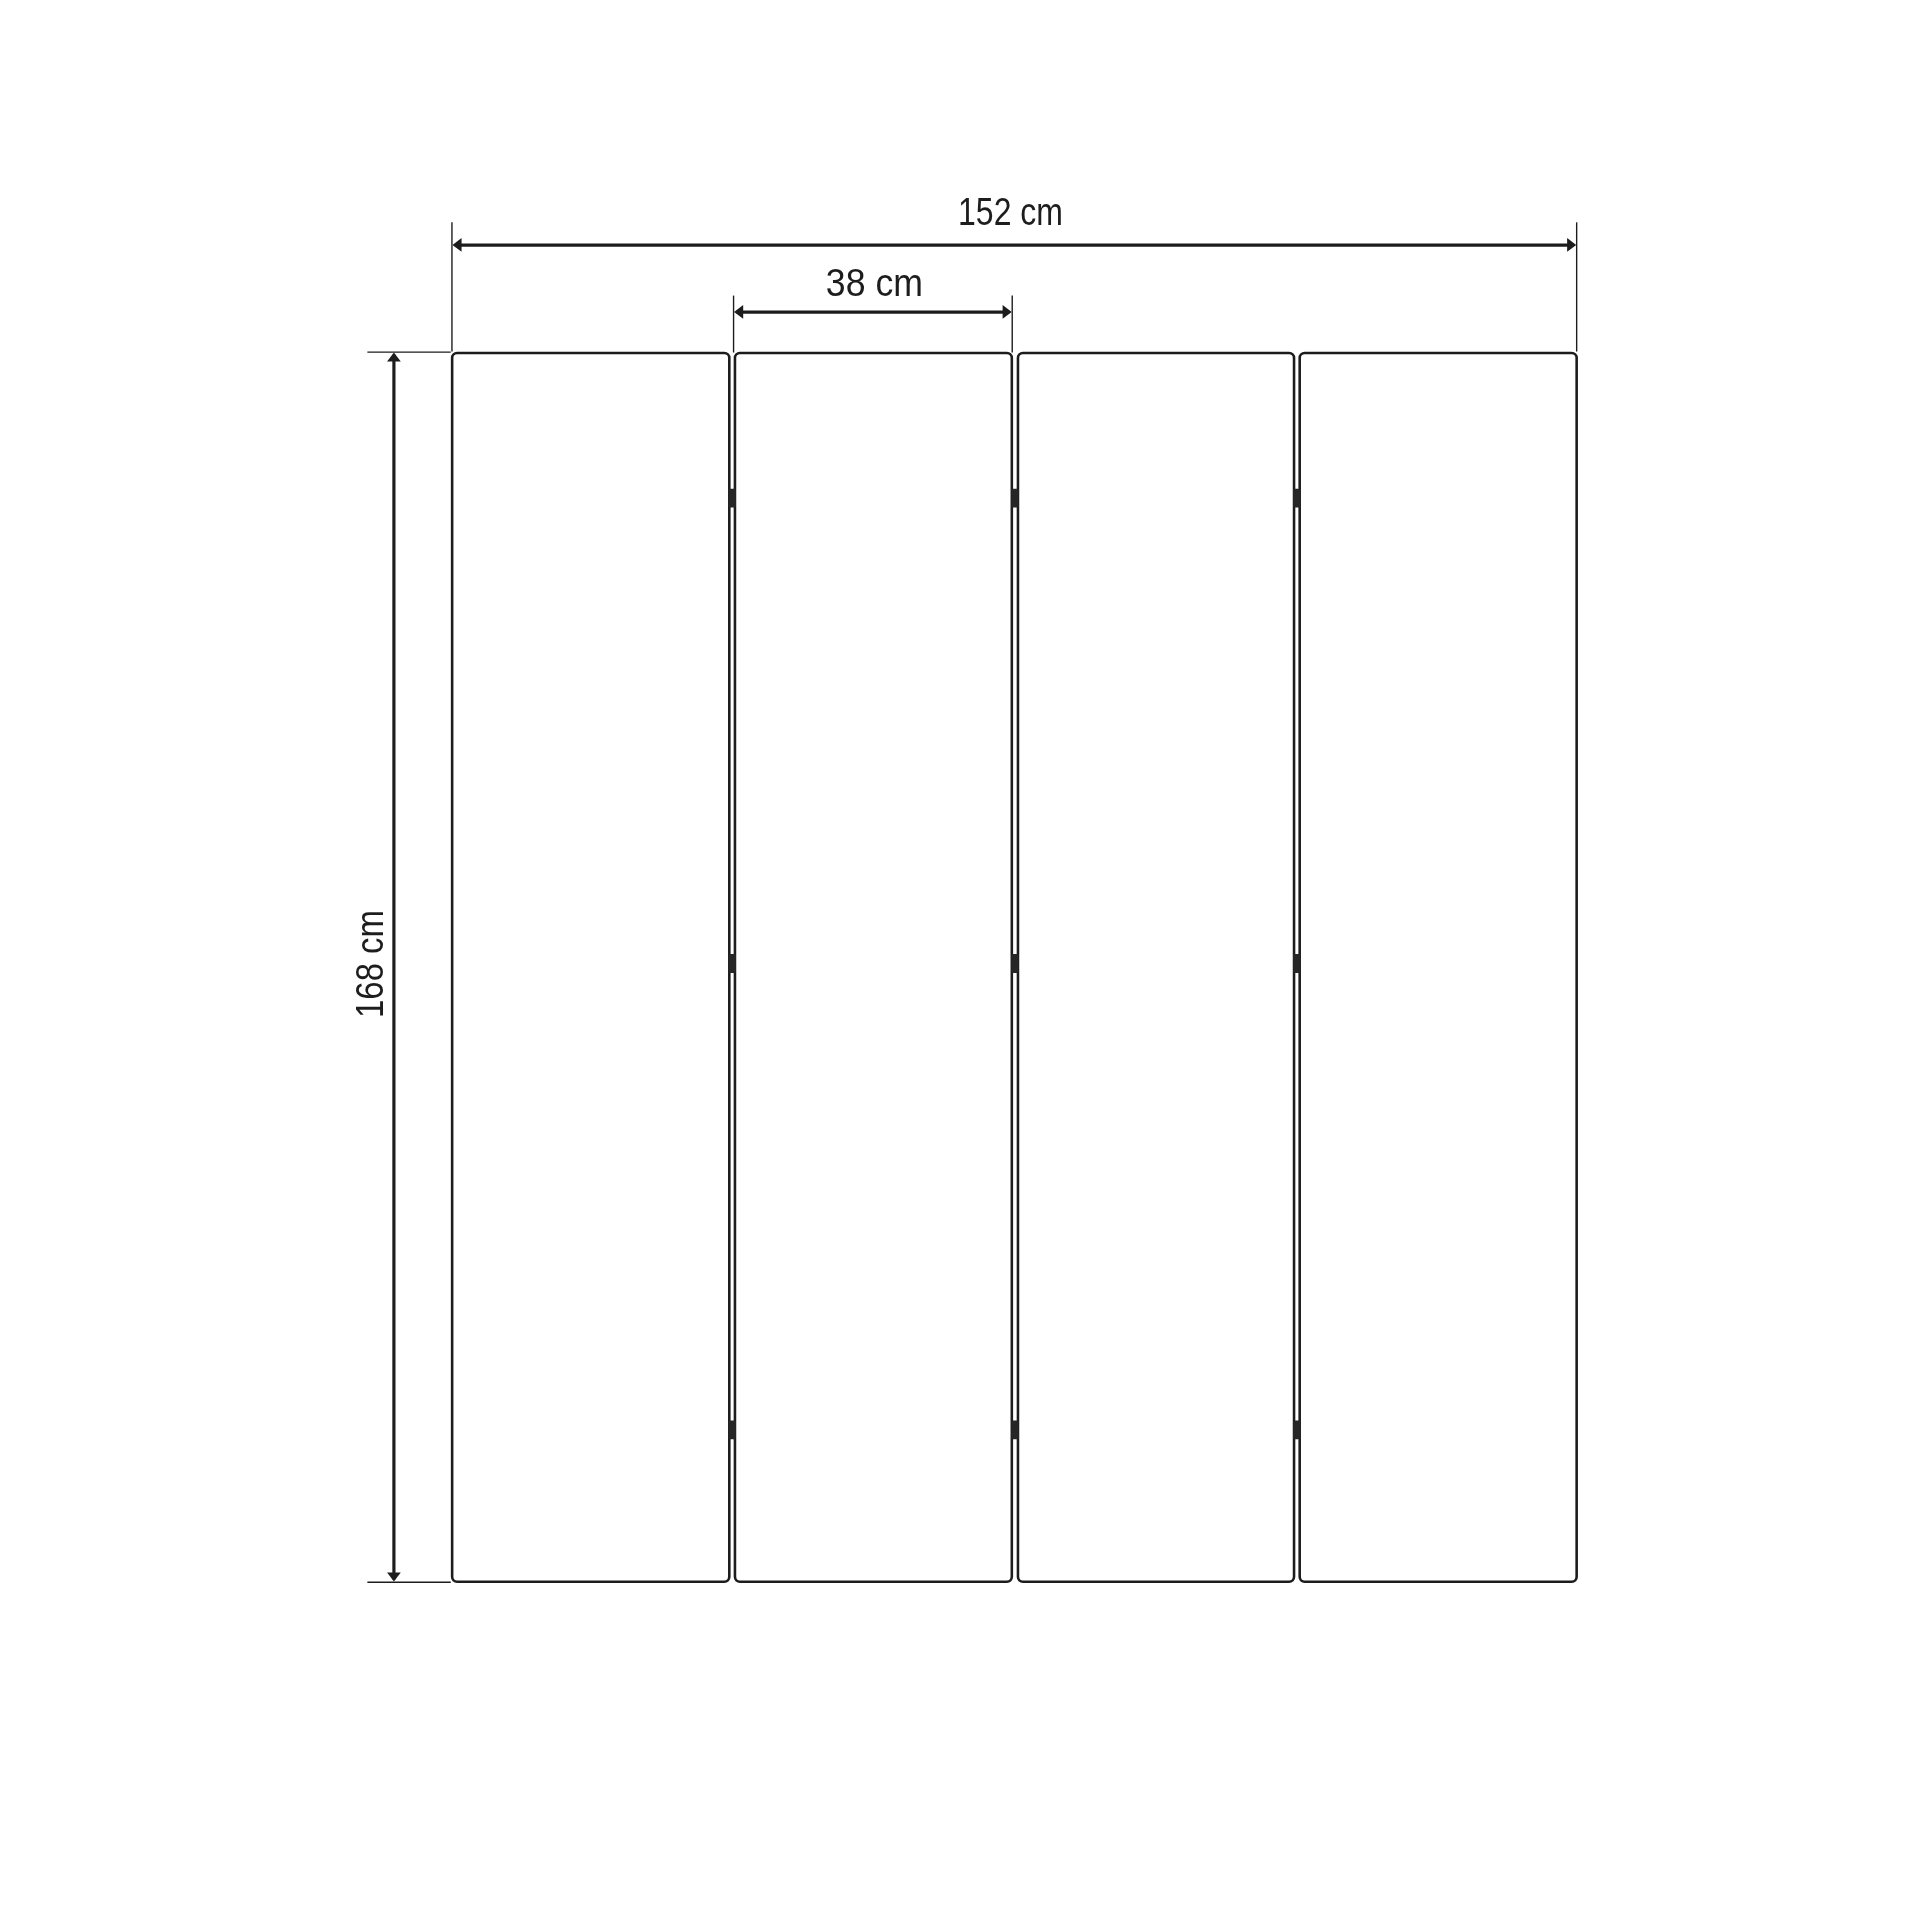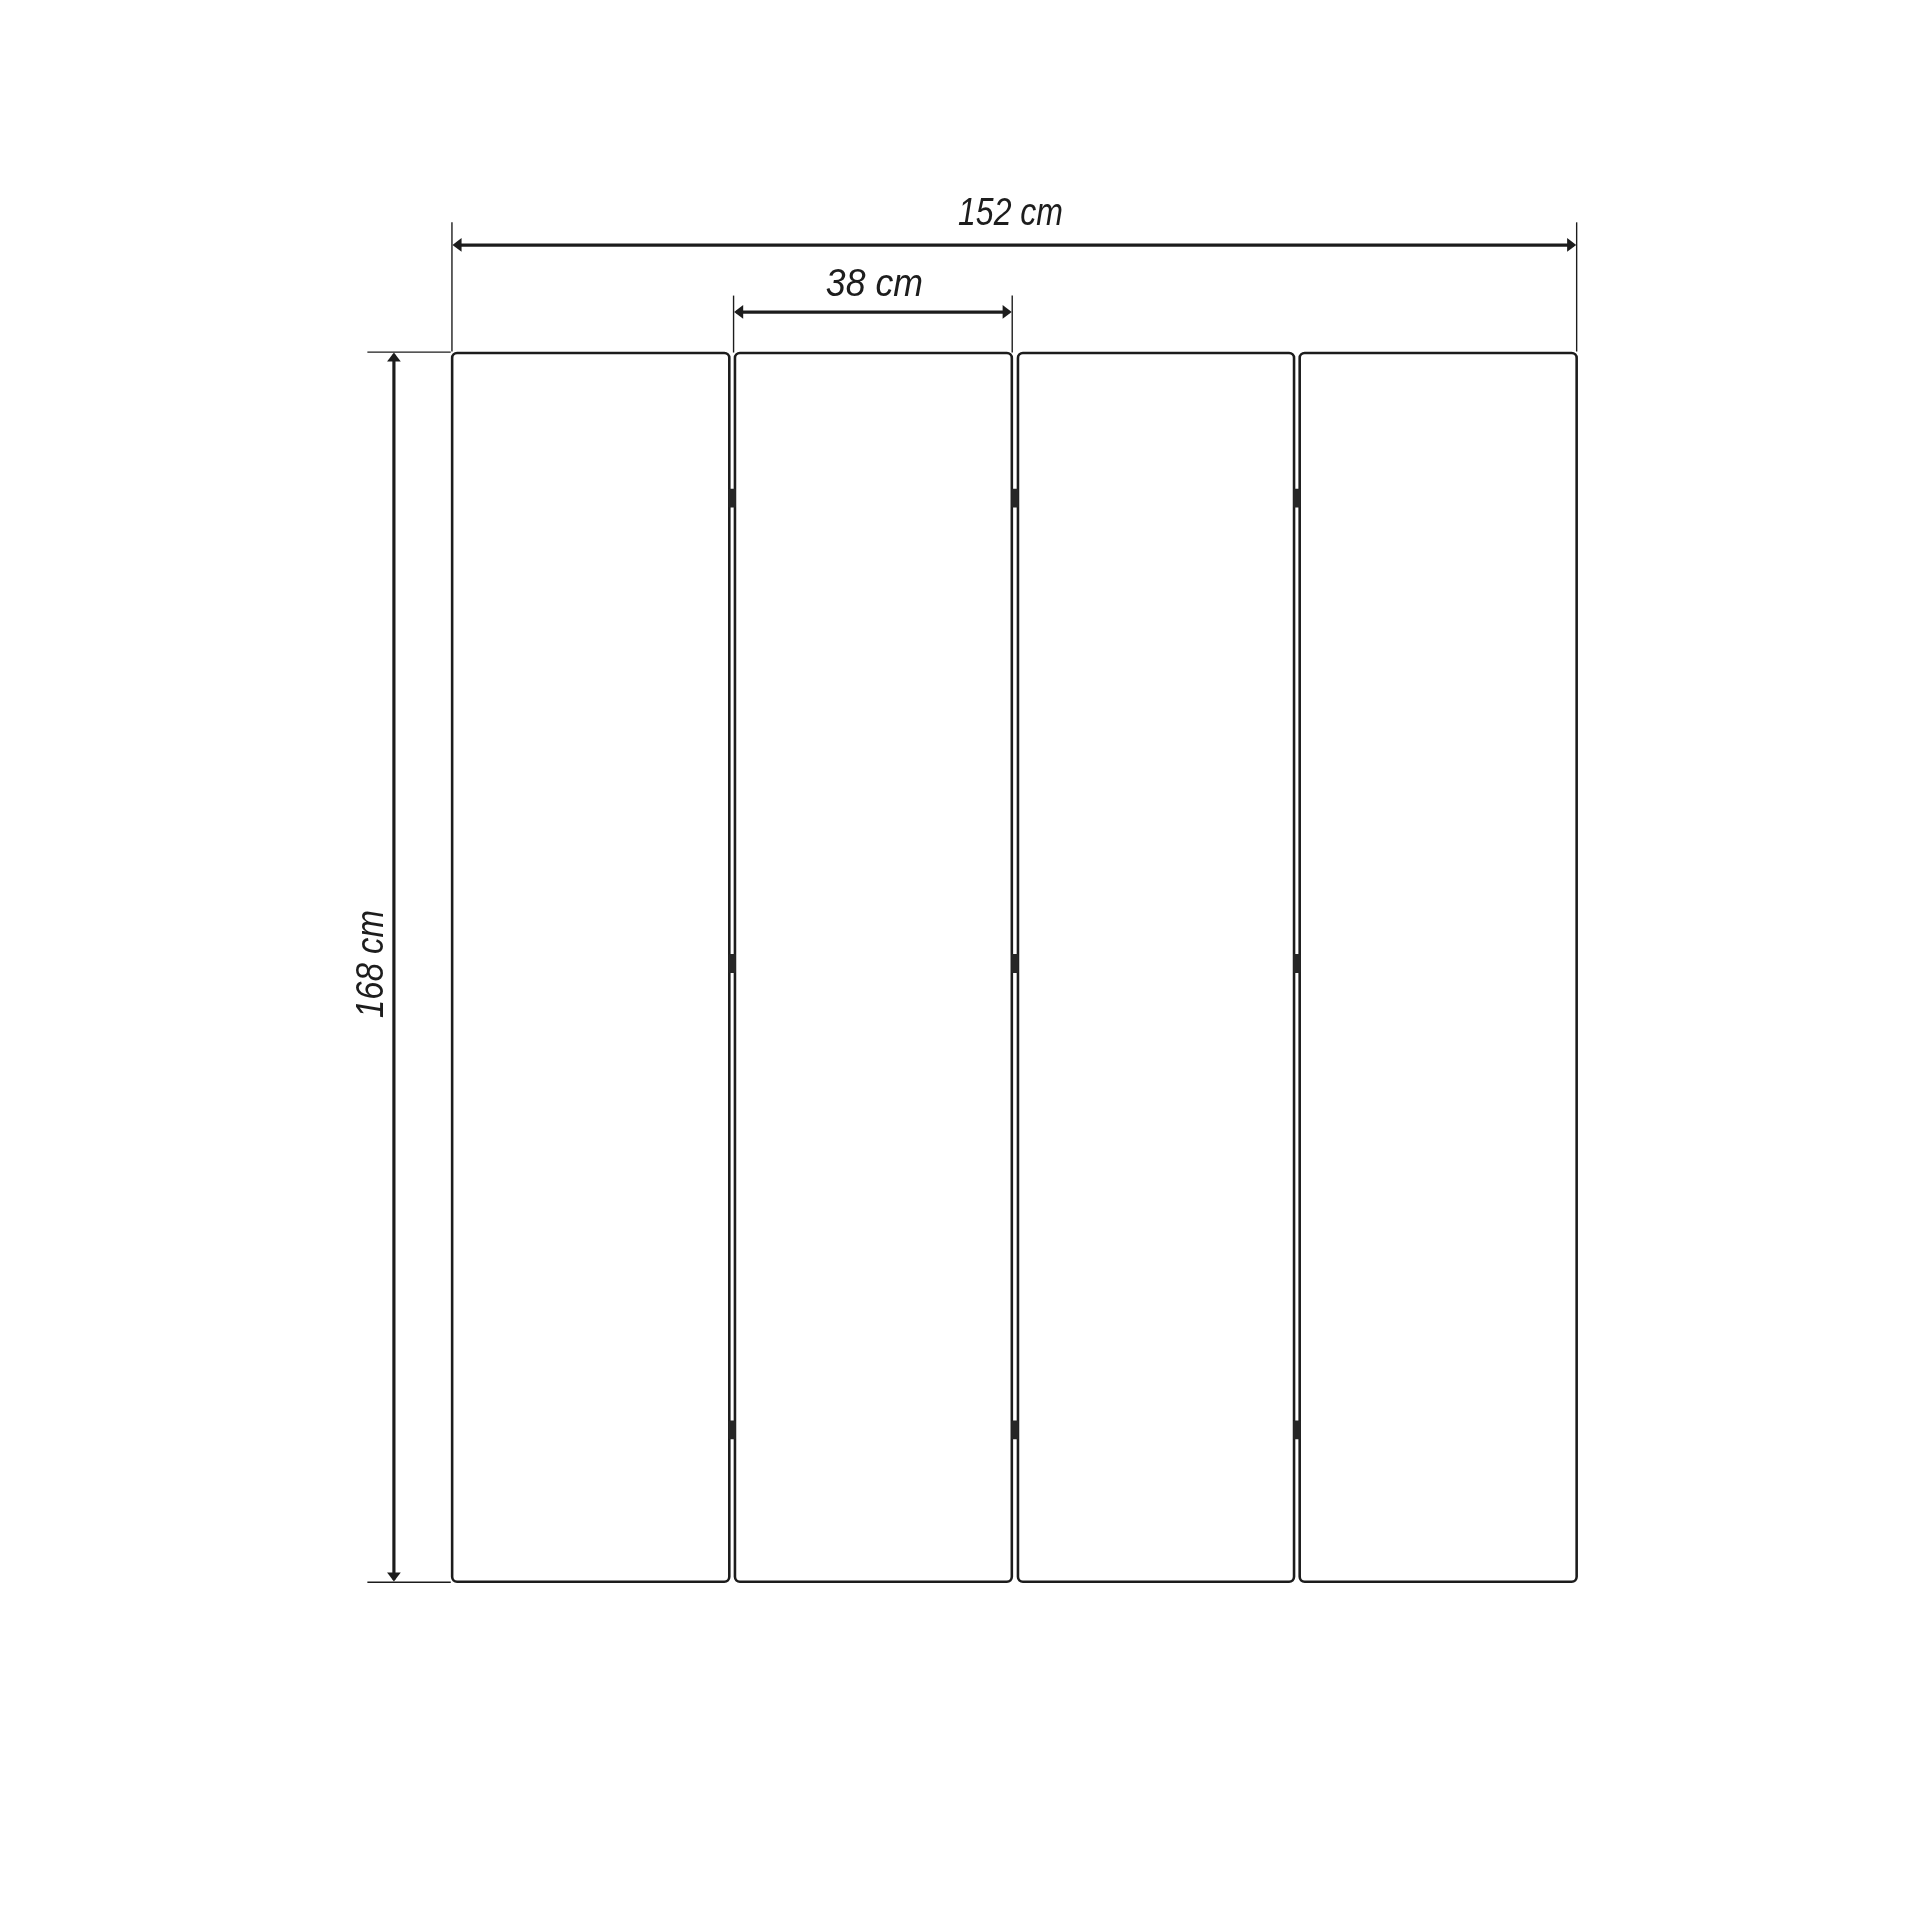--- a/index.html
+++ b/index.html
@@ -1,16 +1,16 @@
 <!DOCTYPE html>
 <html><head>
 <meta charset="utf-8">
 <style>
   html,body{margin:0;padding:0;background:#ffffff;}
-  .stage{width:1864px;height:1927px;position:relative;background:#b91c1c;overflow:hidden;font-style:italic;}
+  .stage{width:1864px;height:1927px;position:relative;background:#b91c1c;overflow:hidden;}
   svg{display:block;}
   text{font-family:"Liberation Sans", sans-serif;fill:#1d1d1d;-webkit-font-smoothing:antialiased;}
 </style>
 </head>
 <body>
 <div class="stage">
 <svg width="1927" height="1927" viewBox="0 0 1946 1946" xmlns="http://www.w3.org/2000/svg">
 
   <rect x="0" y="0" width="1946" height="1946" fill="#ffffff"></rect>
 

